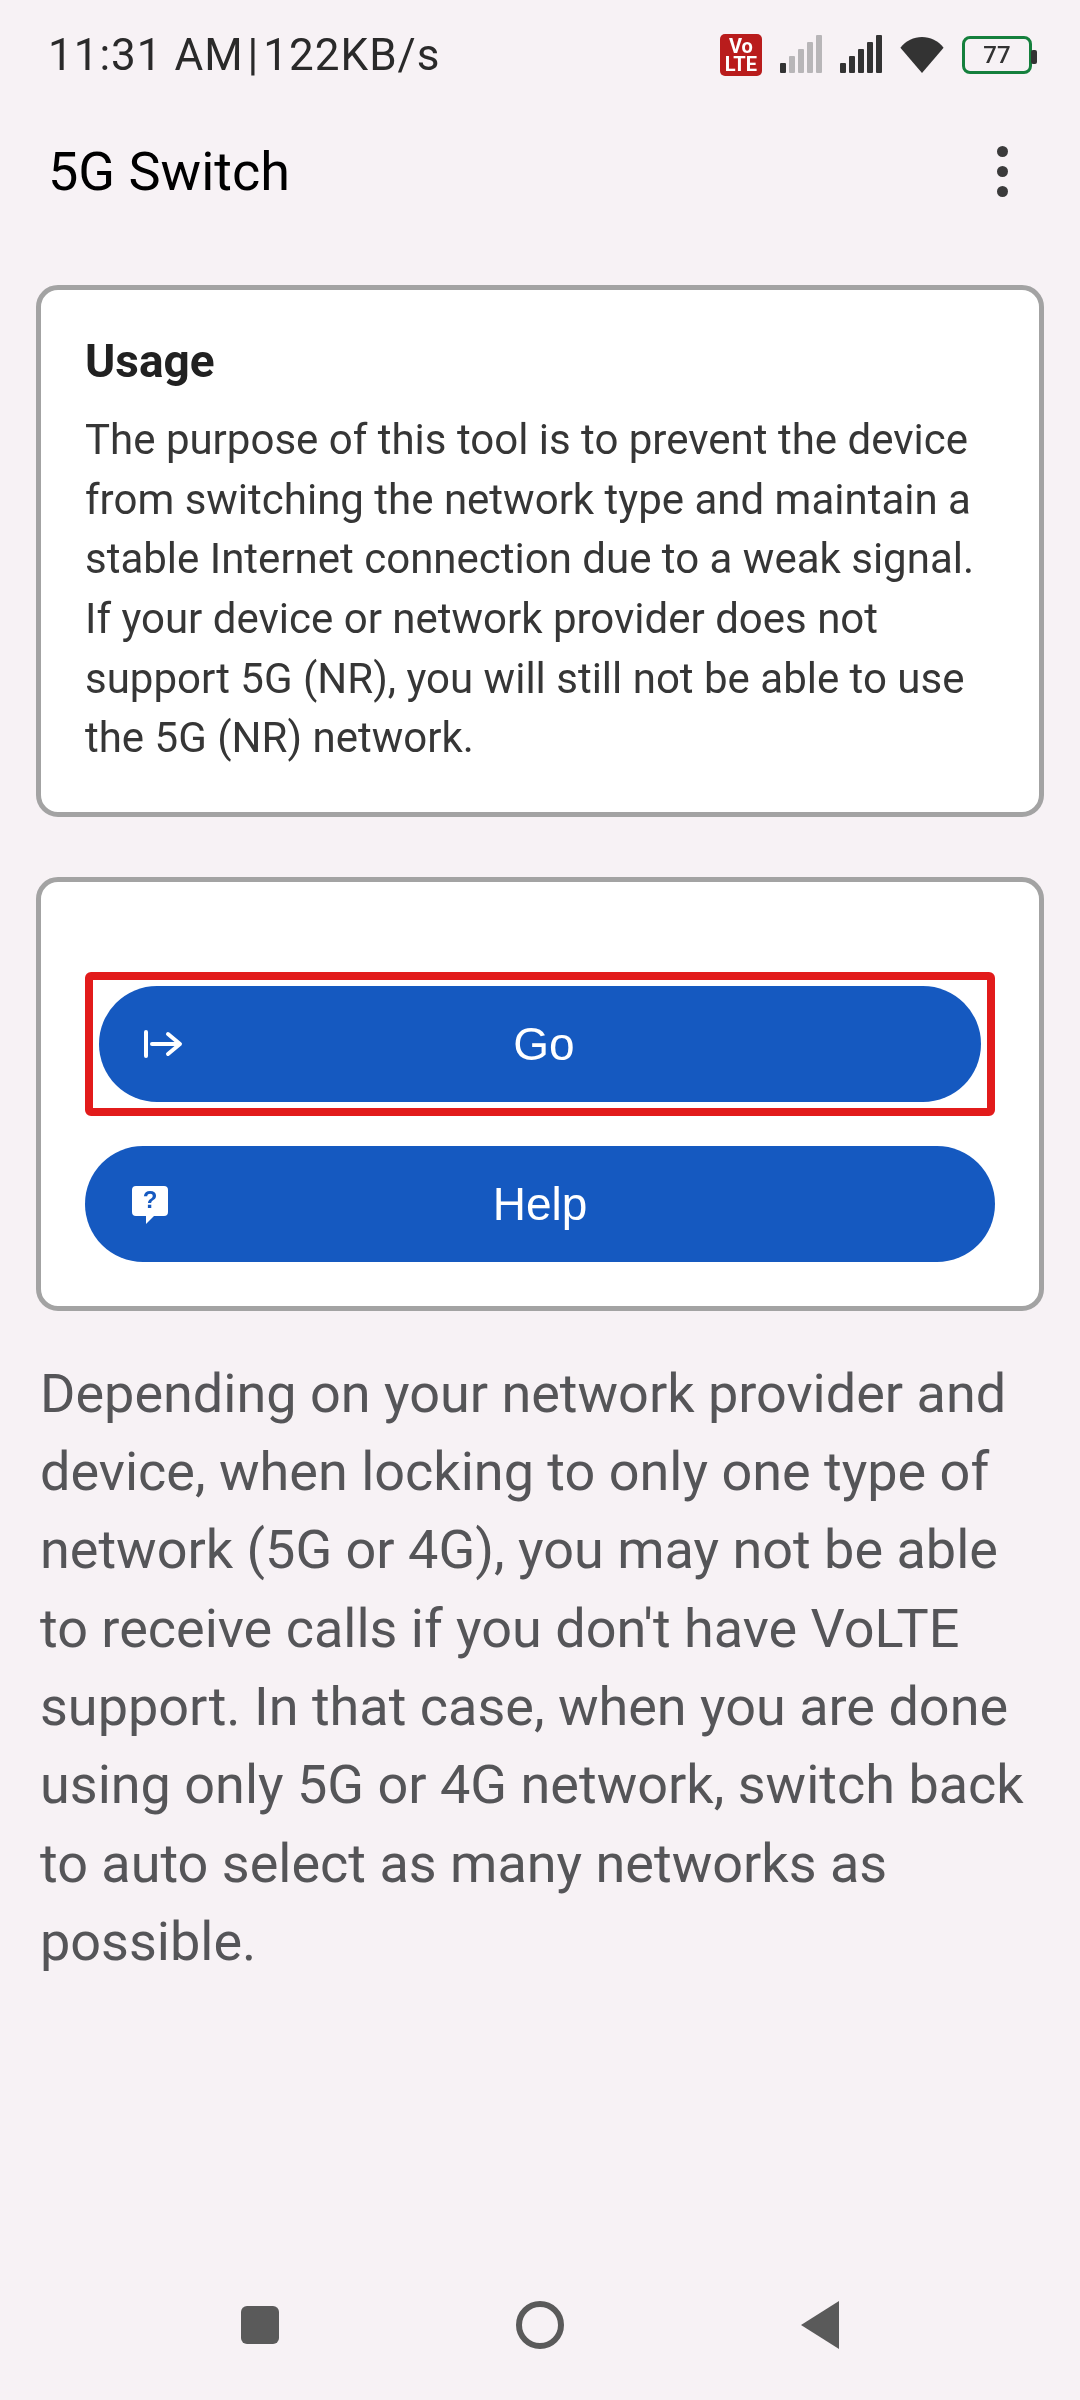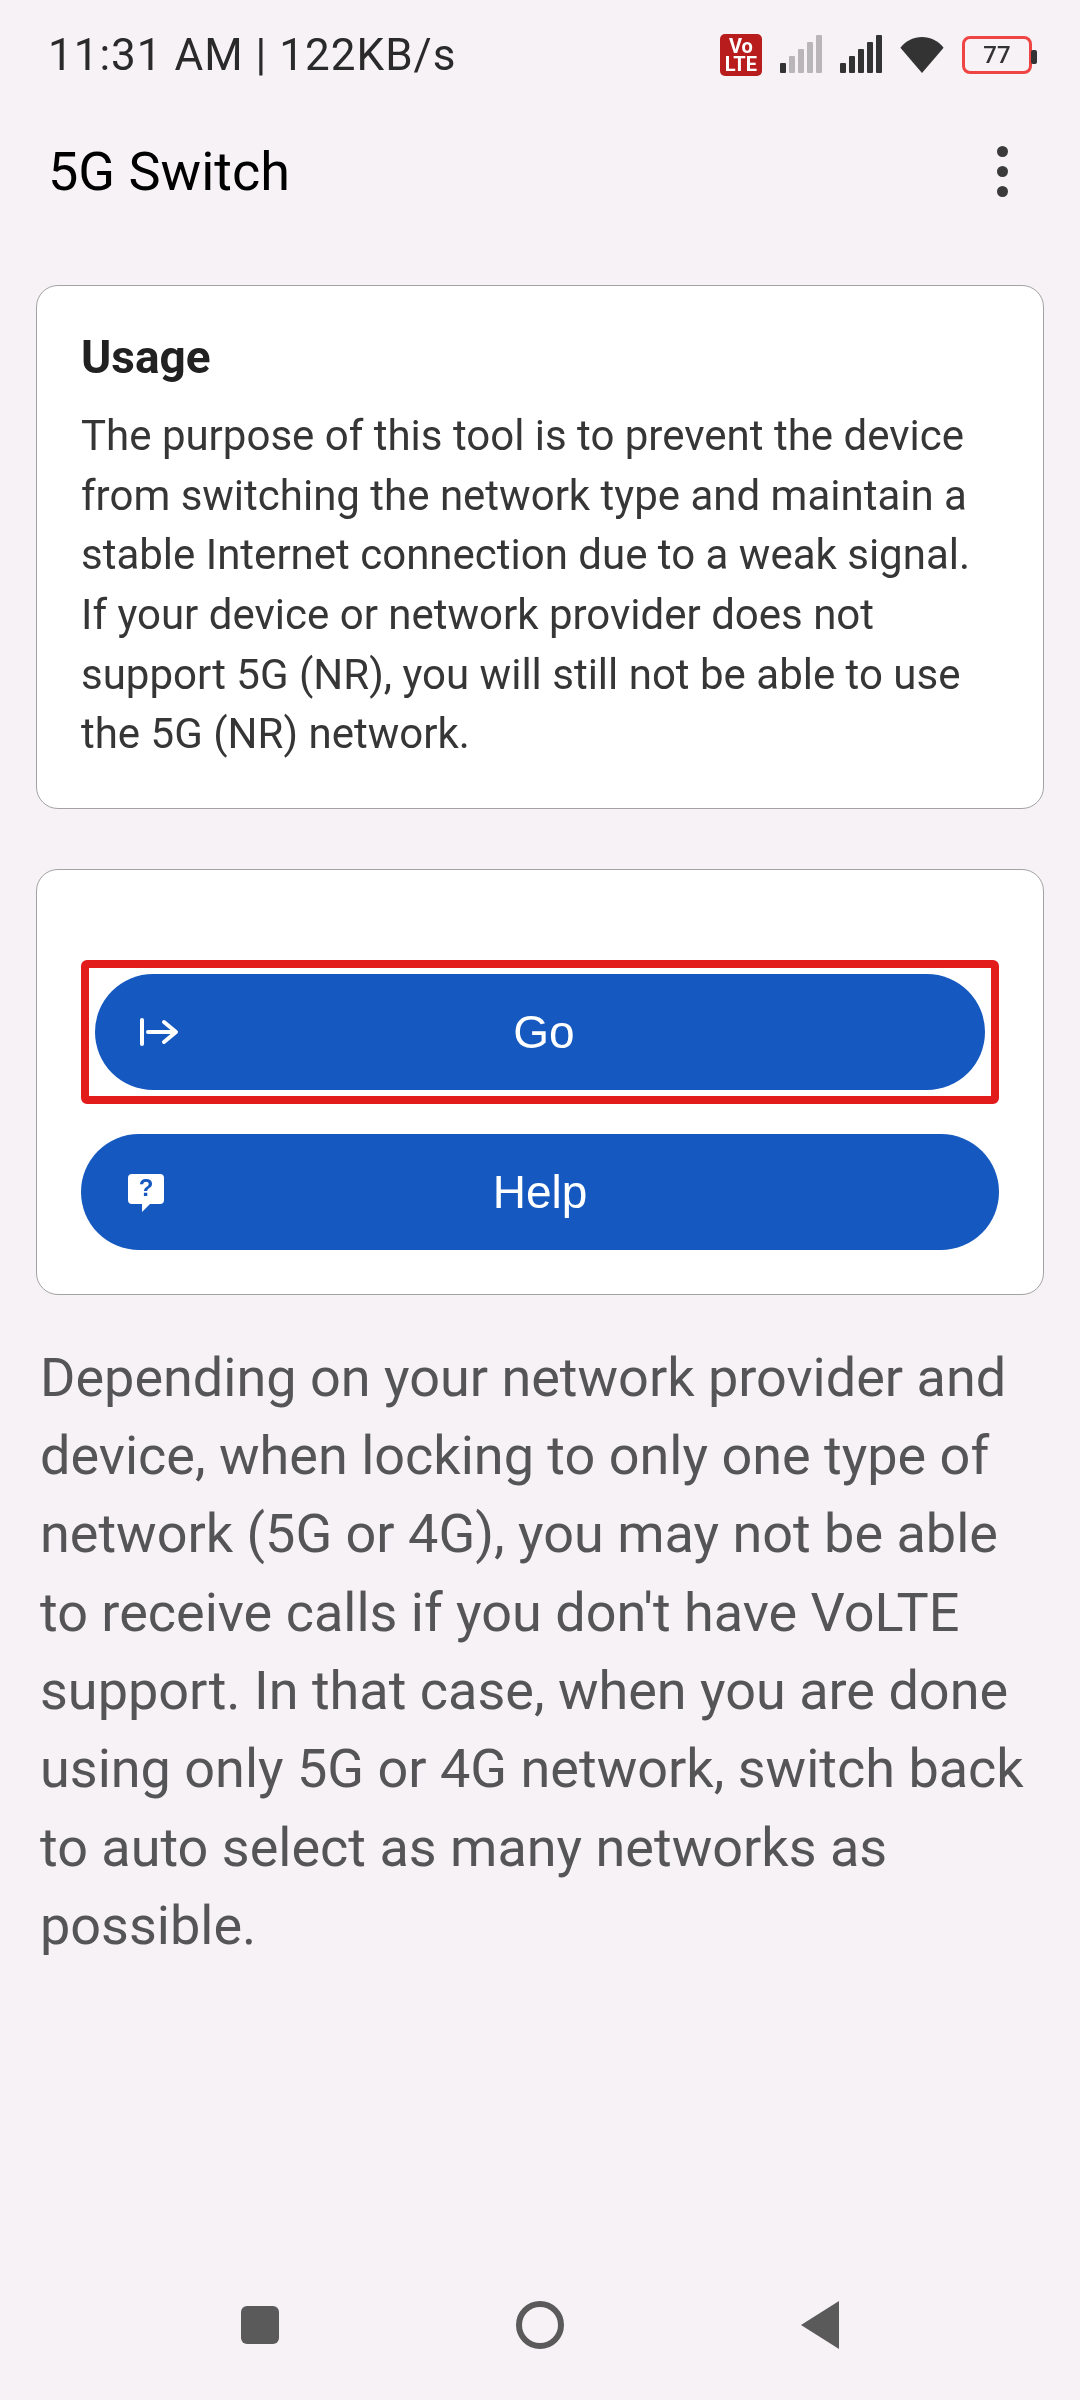--- a/index.html
+++ b/index.html
@@ -13,42 +13,42 @@
     
     .status-bar {
       height:110px;
       display:flex;
       align-items:center;
       justify-content:space-between;
       padding:0 48px;
       font-size:44px;
       color:#2a2a2a;
     }
-    .status-left { display:flex; align-items:center; gap:12px; font-weight:400; letter-spacing:1px;}
+    .status-left { display:flex; align-items:center; gap:4px; font-weight:400; letter-spacing:1px;}
     .status-right { display:flex; align-items:center; gap:18px; }
     .volte-badge {
       background:#b91c1c;
       color:#fff;
       font-size:20px;
       font-weight:700;
       padding:3px 5px;
       border-radius:5px;
       line-height:1;
       display:flex; flex-direction:column; align-items:center;
     }
     .volte-badge span{line-height:0.9;}
     .signal {
       display:flex; align-items:flex-end; gap:3px; height:36px;
     }
     .signal .bar { width:6px; background:#333; border-radius:1px;}
     .signal .bar.dim { background:#b8b6b8; }
     .signal .b1{height:10px;} .signal .b2{height:17px;} .signal .b3{height:24px;} .signal .b4{height:31px;} .signal .b5{height:38px;}
     .wifi-icon svg, .battery-box { display:block;}
     .battery-box {
-      border:3px solid #ef4444; border-radius:8px;
+      border:3px solid #15803d; border-radius:8px;
       width:70px; height:38px; position:relative;
       display:flex; align-items:center; justify-content:center;
       font-size:24px; font-weight:500; color:#333;
     }
     .battery-box::after {
       content:""; position:absolute; right:-8px; top:11px;
       width:6px; height:14px; background:#333; border-radius:2px;
     }
     
     .app-bar {
@@ -58,21 +58,21 @@
     .app-title { font-size:54px; font-weight:400; color:#000000; }
     .more-btn {
       width:60px; height:60px; display:flex; align-items:center; justify-content:center;
       border:none; background:transparent; cursor:pointer;
     }
     .more-dots { display:flex; flex-direction:column; gap:9px; }
     .more-dots span { width:11px; height:11px; background:#3b3b3b; border-radius:50%; }
     
     .card {
       background:#ffffff;
-      border:1px solid #a3a3a3;
+      border:5px solid #a3a3a3;
       border-radius:22px;
       margin:22px 36px;
       padding:44px 44px;
     }
     .card + .card { margin-top:60px;}
     .card-title { font-size:46px; font-weight:700; color:#212121; margin-bottom:22px; }
     .card-text { font-size:42px; line-height:1.42; color:#363636; font-weight:400;}
     
     .pill-btn {
       width:100%;

